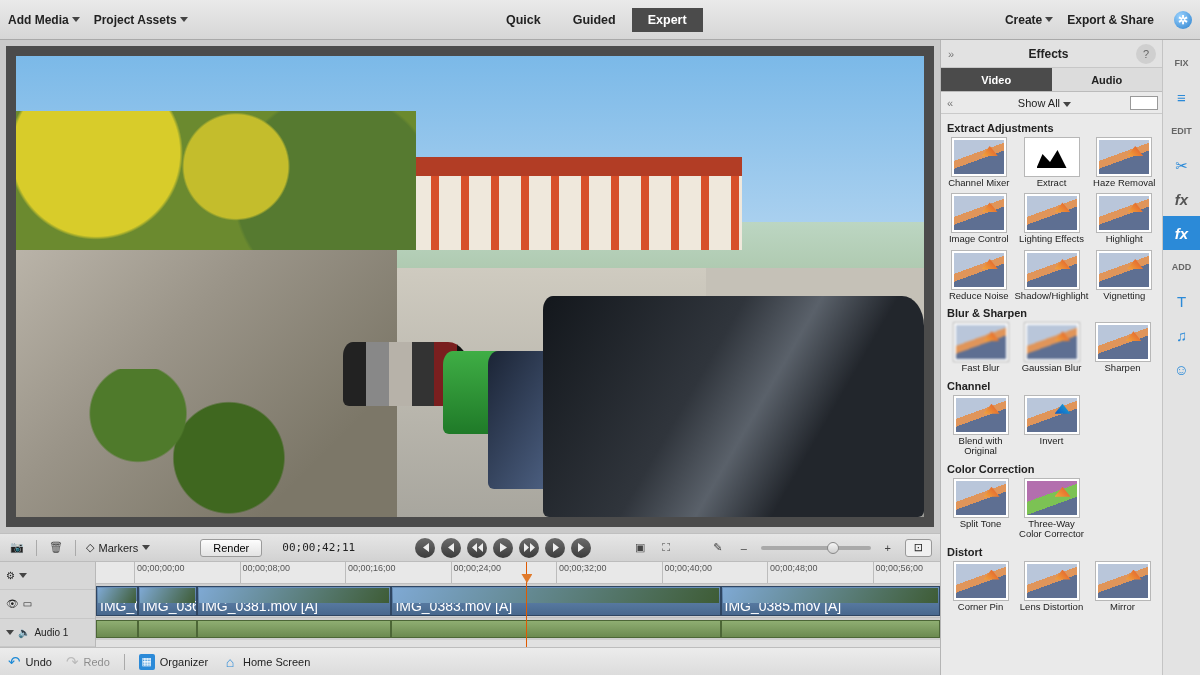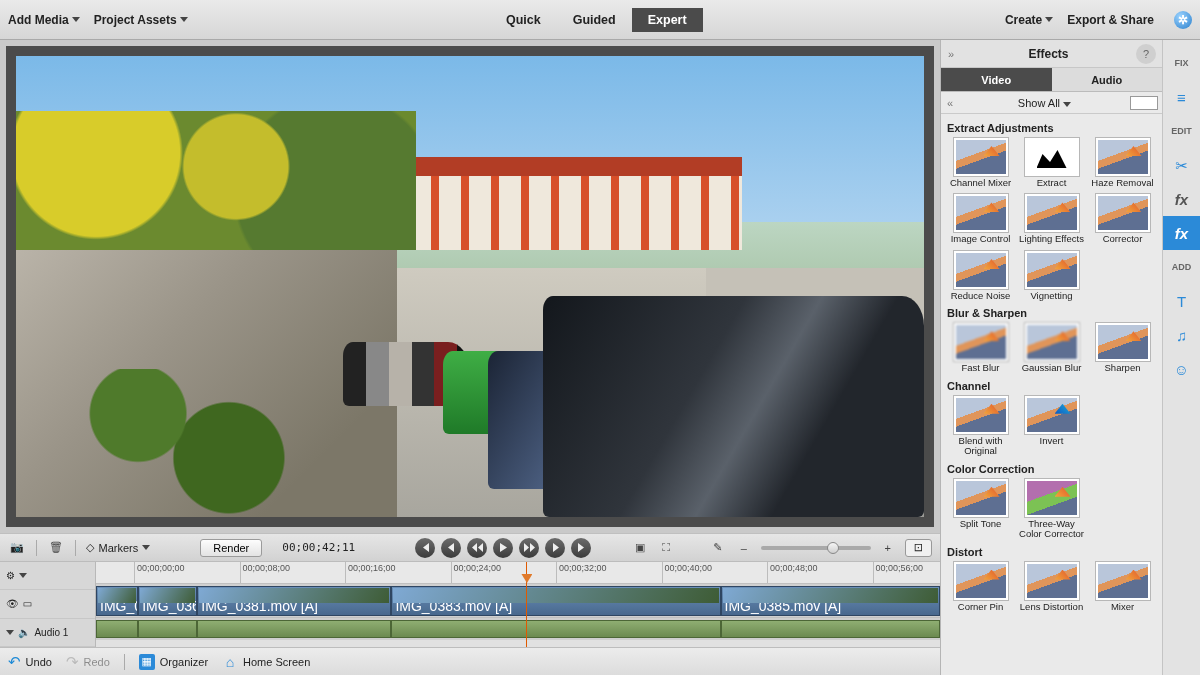--- a/index.html
+++ b/index.html
@@ -347,25 +347,29 @@
             <div class="fx">
               <div class="sw"></div>
               <div class="lbl">Image Control</div>
             </div>
             <div class="fx">
               <div class="sw"></div>
               <div class="lbl">Lighting Effects</div>
             </div>
             <div class="fx">
               <div class="sw"></div>
-              <div class="lbl">Corrector</div>
+              <div class="lbl">Highlight</div>
             </div>
             <div class="fx">
               <div class="sw"></div>
               <div class="lbl">Reduce Noise</div>
+            </div>
+            <div class="fx">
+              <div class="sw"></div>
+              <div class="lbl">Shadow/Highlight</div>
             </div>
             <div class="fx">
               <div class="sw"></div>
               <div class="lbl">Vignetting</div>
             </div>
           </div>
           <div class="ep-cat">Blur &amp; Sharpen</div>
           <div class="ep-grid">
             <div class="fx">
               <div class="sw blur"></div>
@@ -407,21 +411,21 @@
             <div class="fx">
               <div class="sw"></div>
               <div class="lbl">Corner Pin</div>
             </div>
             <div class="fx">
               <div class="sw"></div>
               <div class="lbl">Lens Distortion</div>
             </div>
             <div class="fx">
               <div class="sw"></div>
-              <div class="lbl">Mixer</div>
+              <div class="lbl">Mirror</div>
             </div>
           </div>
         </div>
     </div>
 
     <div class="rail" id="rail">
         <div class="r-item txt-only">FIX</div>
         <div class="r-item">
           <div class="ric blue">≡</div>
         </div>

